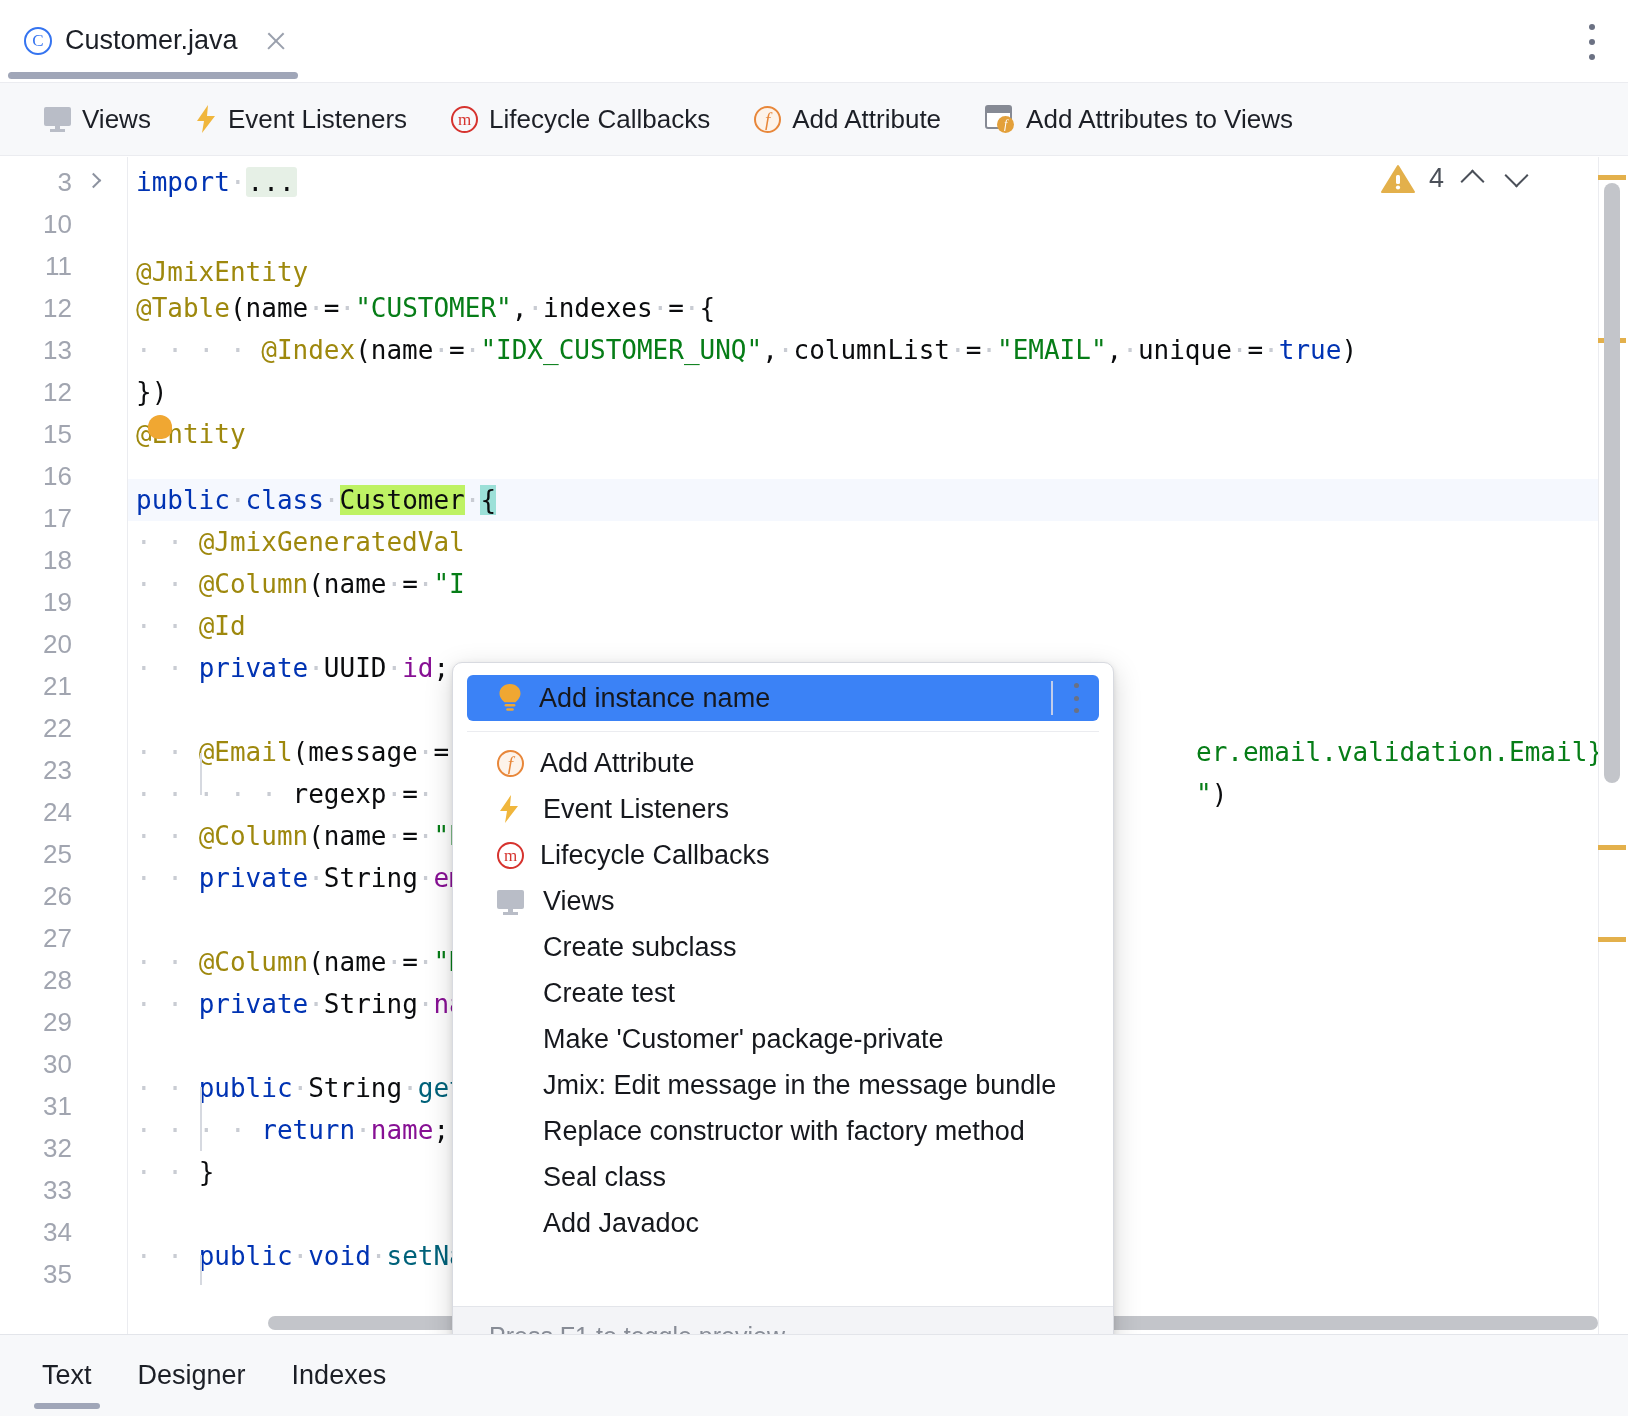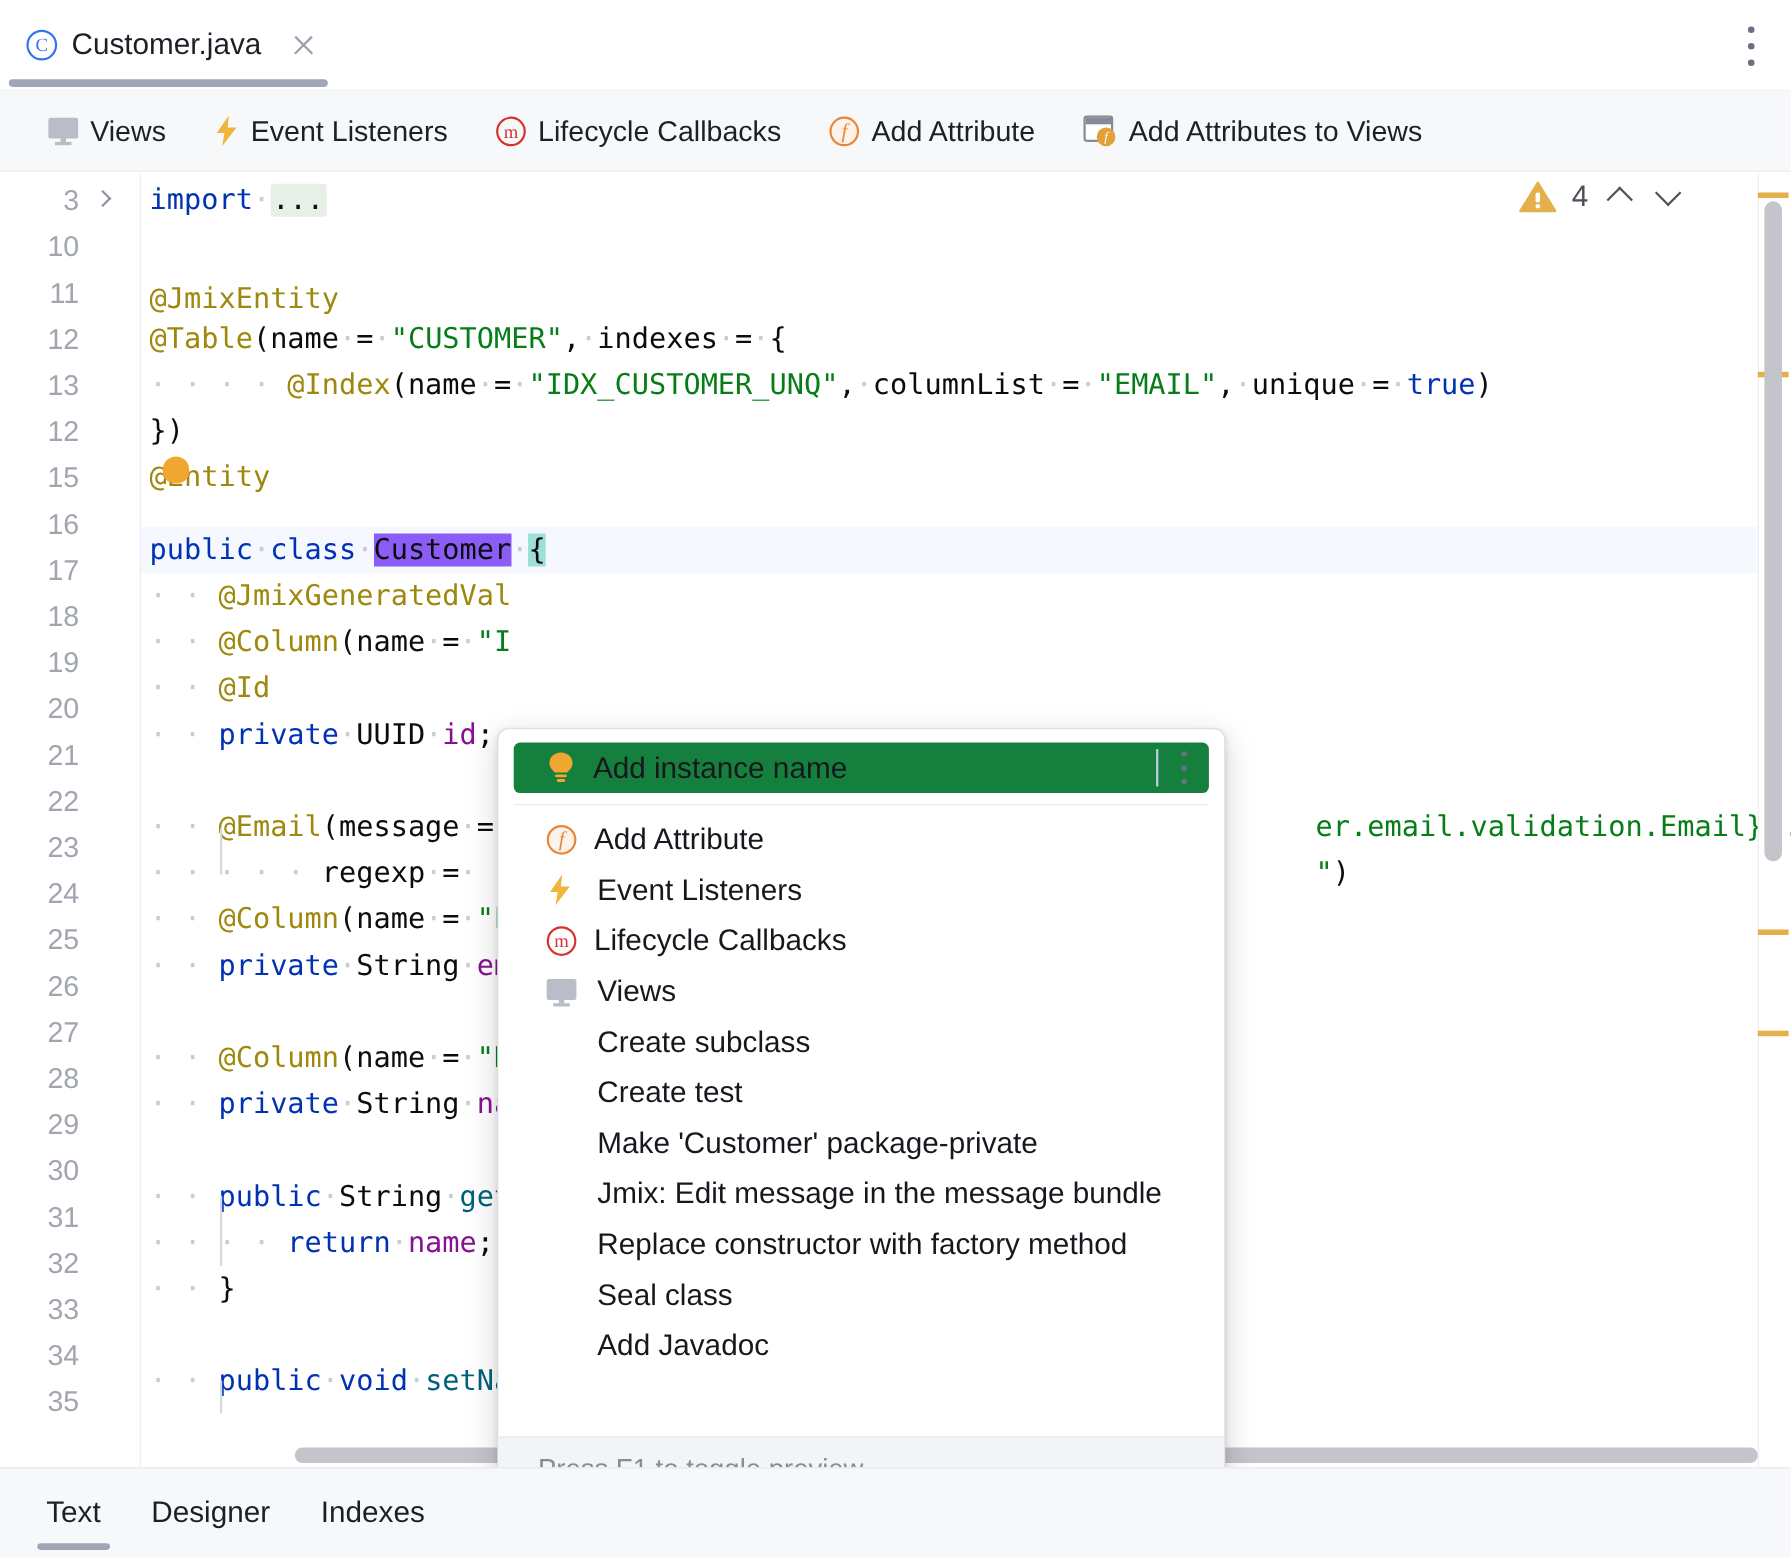--- a/index.html
+++ b/index.html
@@ -121,21 +121,21 @@
     position:absolute; left:0; right:0; height:42px; background:#f5f8fe;
   }
   .gut-cur-hl { position:absolute; left:0; width:128px; height:42px; background:#f5f8fe; }
 
   .kw { color:#0033b3; }
   .str { color:#067d17; }
   .ann { color:#9e880d; }
   .fld { color:#871094; }
   .mth { color:#00627a; }
   .dot { color:#c9ccd3; }
-  .hl-name { background:#8b5cf6; }
+  .hl-name { background:#bef264; }
   .hl-brace { background:#9ce0d8; }
   .fold-ph { background:#e6f0e6; border-radius:3px; padding:0 2px; }
 
   .indent-guide {
     position:absolute; width:1.5px; background:#d6d9e0;
   }
 
   
   .bulb-marker {
     position:absolute; width:24px; height:30px;
@@ -181,21 +181,21 @@
     position:absolute; left: 452px; top: 505px; width: 662px; height: 705px;
     background:#ffffff; border:1px solid #d8dae0; border-radius: 10px;
     box-shadow: 0 8px 28px rgba(0,0,0,.17), 0 2px 6px rgba(0,0,0,.10);
     overflow:hidden;
   }
   .popup-list { padding: 12px 0 0 0; }
   .mi {
     position:relative; height: 46px; display:flex; align-items:center;
     padding-left: 30px; gap: 16px; margin: 0 14px; border-radius: 6px;
   }
-  .mi.sel { background: #15803d; }
+  .mi.sel { background: #3b82f6; }
   .mi-label { font-size: 27px; color:#16181d; white-space:nowrap; }
   .mi-icon { width:30px; height:30px; flex:none; position:relative; }
   .mi-icon.blank { width:30px; }
   .mi-kebab {
     position:absolute; right: 14px; top: 8px; width:18px; height:30px;
     display:flex; flex-direction:column; justify-content:space-between; align-items:center;
   }
   .mi-kebab i { width:5px; height:5px; border-radius:50%; background:#6b7183; display:block;}
   .mi-sep-v { position:absolute; right: 46px; top: 6px; width:2px; height:34px; background:#c2cdea;}
   .popup-divider { height:1px; background:#ebecf0; margin: 10px 14px 8px 14px; }

